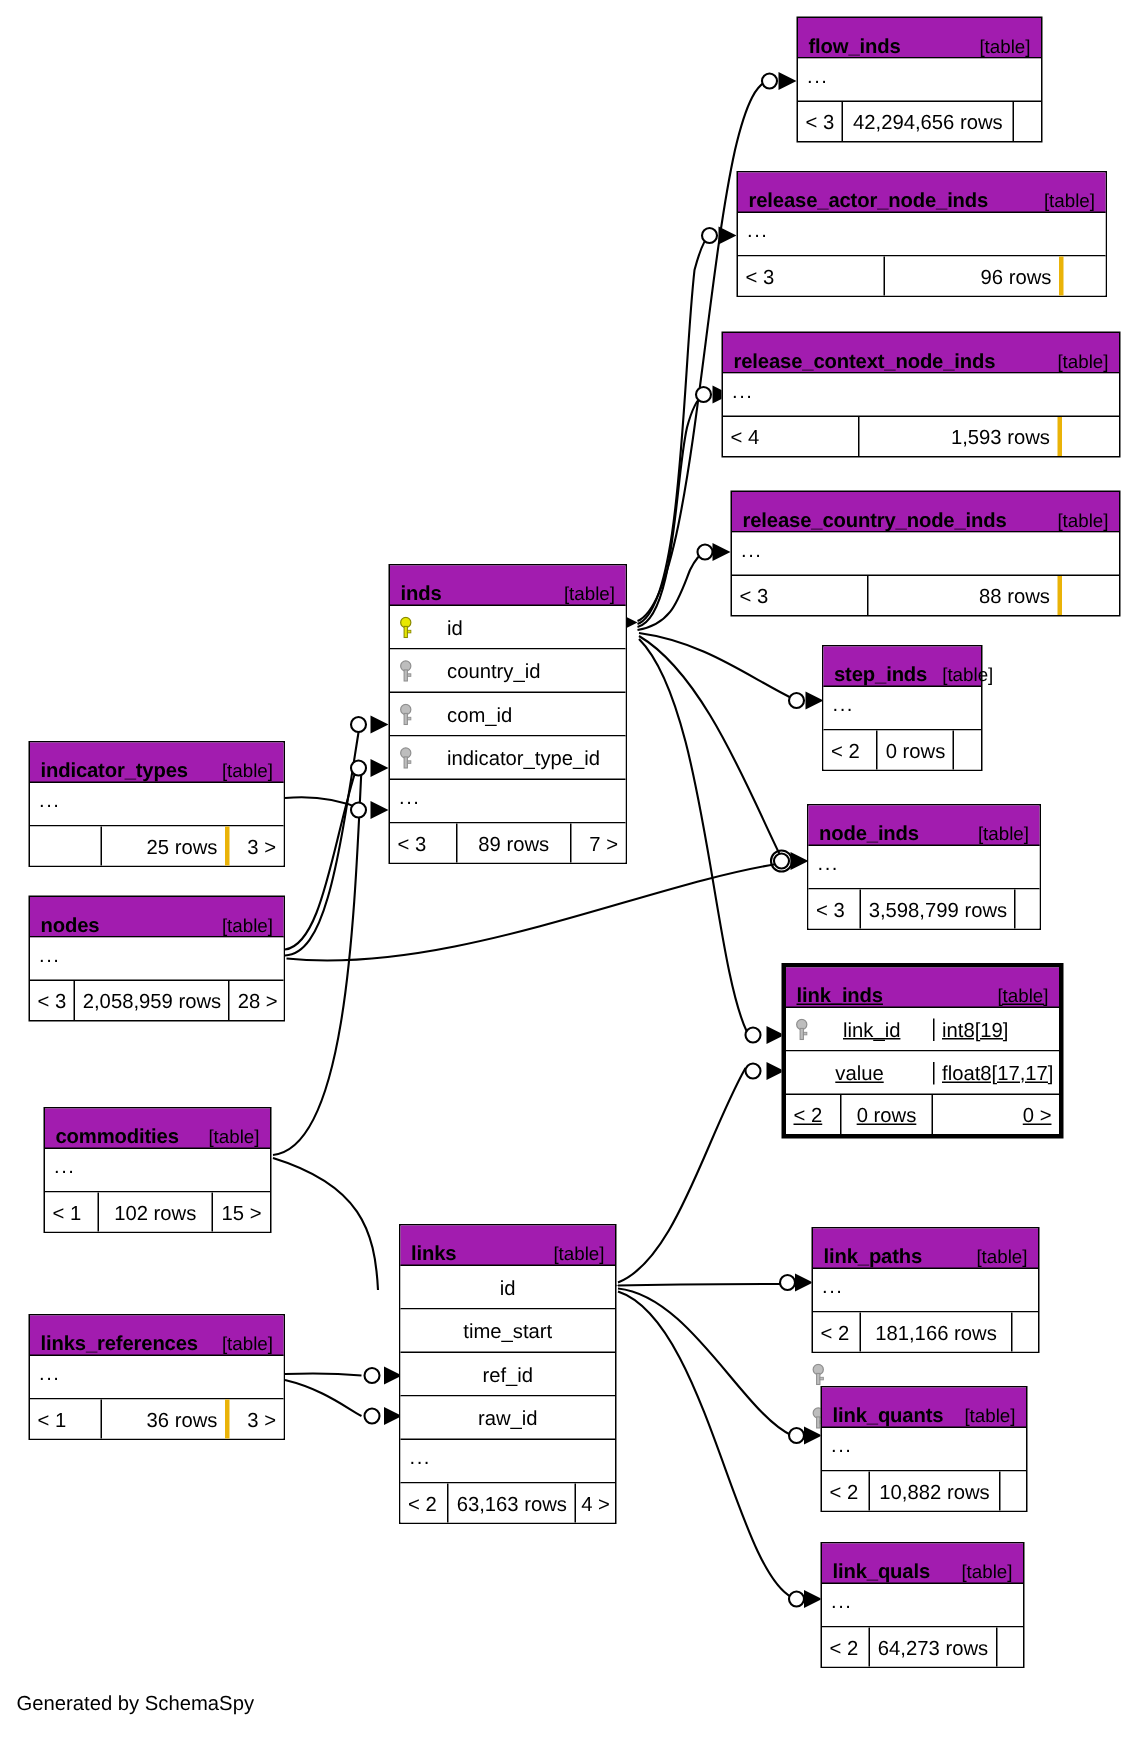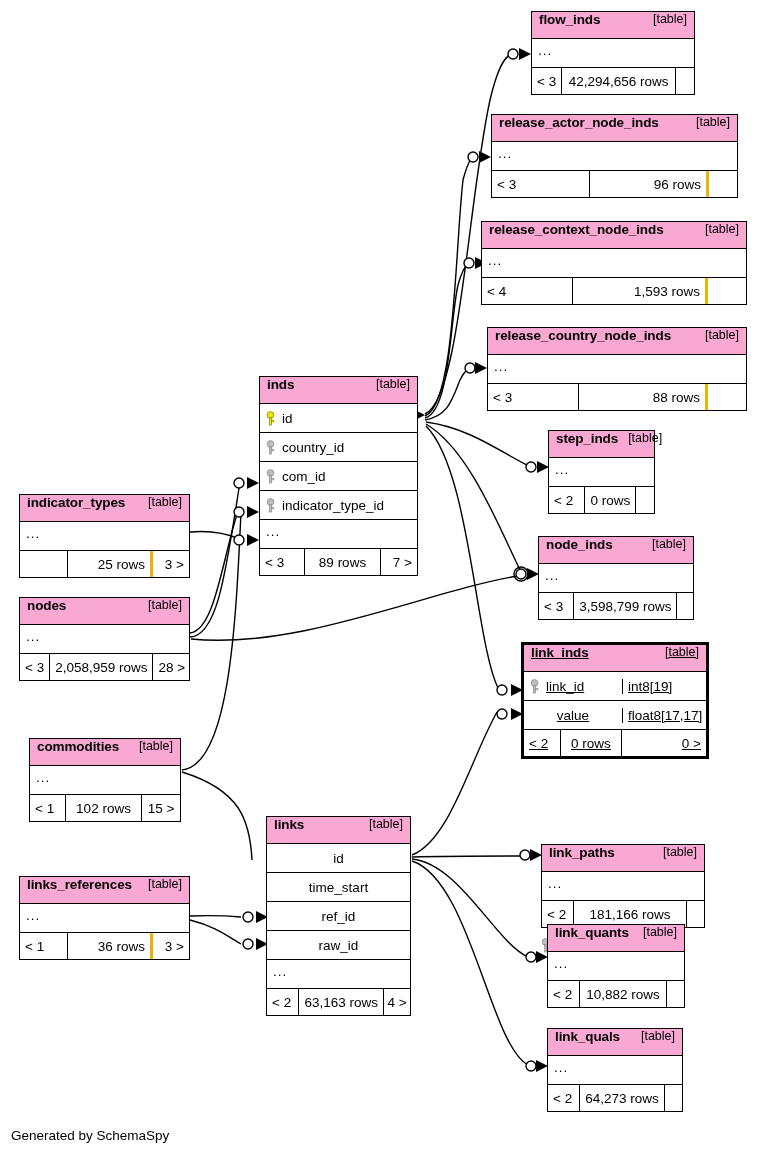--- a/index.html
+++ b/index.html
@@ -15,25 +15,25 @@
 
   .table-box{
     position:absolute;
     border:1px solid #000;
     background:#ffffff;
     box-sizing:border-box;
   }
   .table-box.focus{border:3px solid #000;text-decoration:underline;}
 
   .tbl-title{
-    background:#f9a8d4;
+    background:#a21caf;
     border-bottom:1px solid #000;
     height:27px;
     display:flex;
-    align-items:flex-start;
+    align-items:flex-end;
     padding:0 7px;
     box-sizing:border-box;
     white-space:nowrap;
   }
   .tbl-name{
     font-weight:bold;
     font-size:13.5px;
     color:#000;
     letter-spacing:-0.1px;
   }
@@ -56,20 +56,21 @@
   .tbl-row.ellipsis{padding-left:6px;color:#000;font-size:13.5px;letter-spacing:1px;}
   .tbl-row.ellipsis .dots{position:relative;top:-3px;}
 
   .col-cell{
     flex:1;
     display:flex;
     align-items:center;
     padding:0 4px;
     box-sizing:border-box;
     min-width:0;
+    gap:16px;
   }
   .col-cell.centered{justify-content:center;}
   .col-type{
     border-left:1px solid #000;
     padding:0 5px;
     box-sizing:border-box;
     font-size:13.5px;
     display:flex;
     align-items:center;
     white-space:nowrap;
@@ -484,21 +485,21 @@
     <div class="tbl-row ellipsis">
         <span class="dots">...</span>
       </div>
     <div class="tbl-foot">
       <div class="f left" style="width:35px">&lt; 2</div>
       <div class="f mid">63,163 rows</div>
       <div class="f right" style="width:26px;justify-content:center">4 &gt;</div>
     </div>
   </div>
 
-  <div class="table-box" style="left:541px;top:844px;width:164px;">
+  <div class="table-box" style="left:541px;top:818px;width:152px;">
     <div class="tbl-title">
       <span class="tbl-name">link_paths</span>
       <span class="tbl-tag">[table]</span>
     </div>
     <div class="tbl-row ellipsis">
         <span class="dots">...</span>
       </div>
     <div class="tbl-foot">
       <div class="f left" style="width:31px">&lt; 2</div>
       <div class="f mid">181,166 rows</div>

